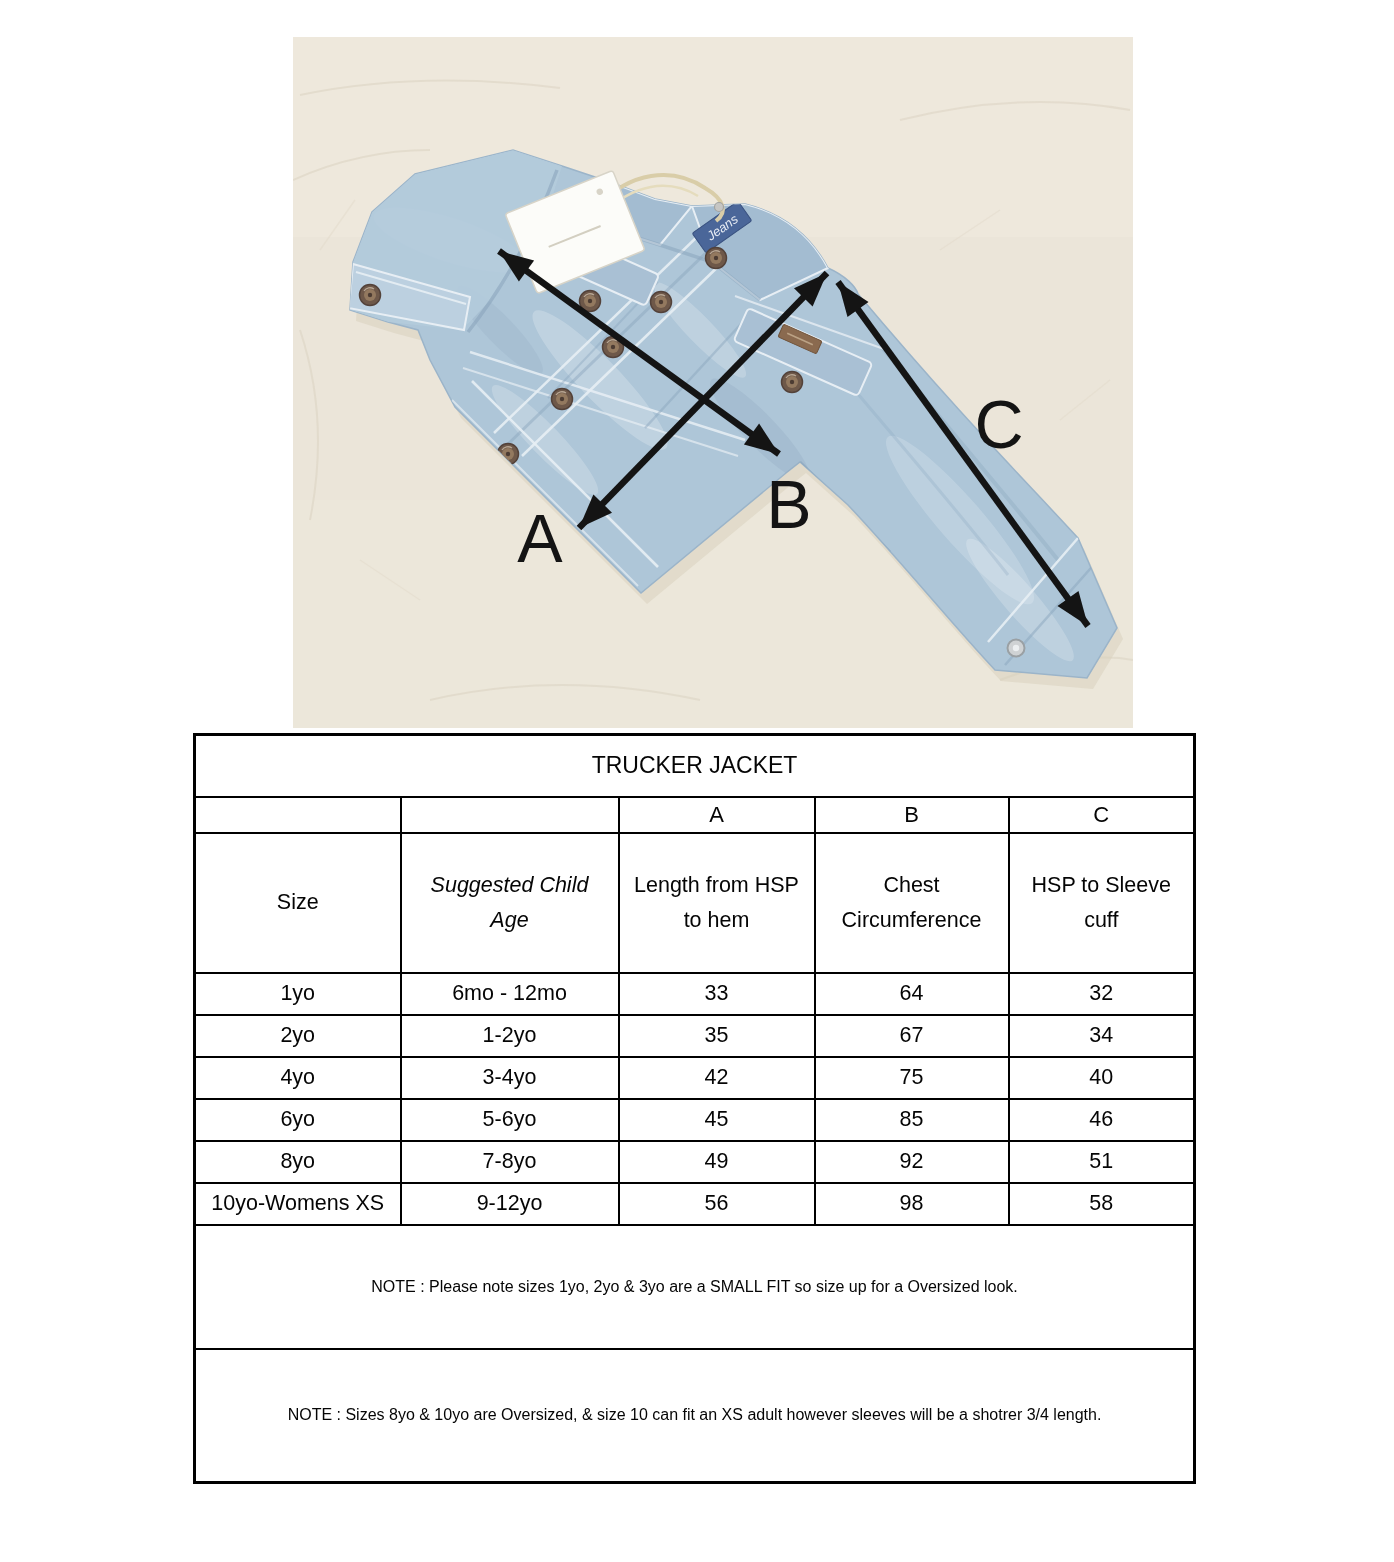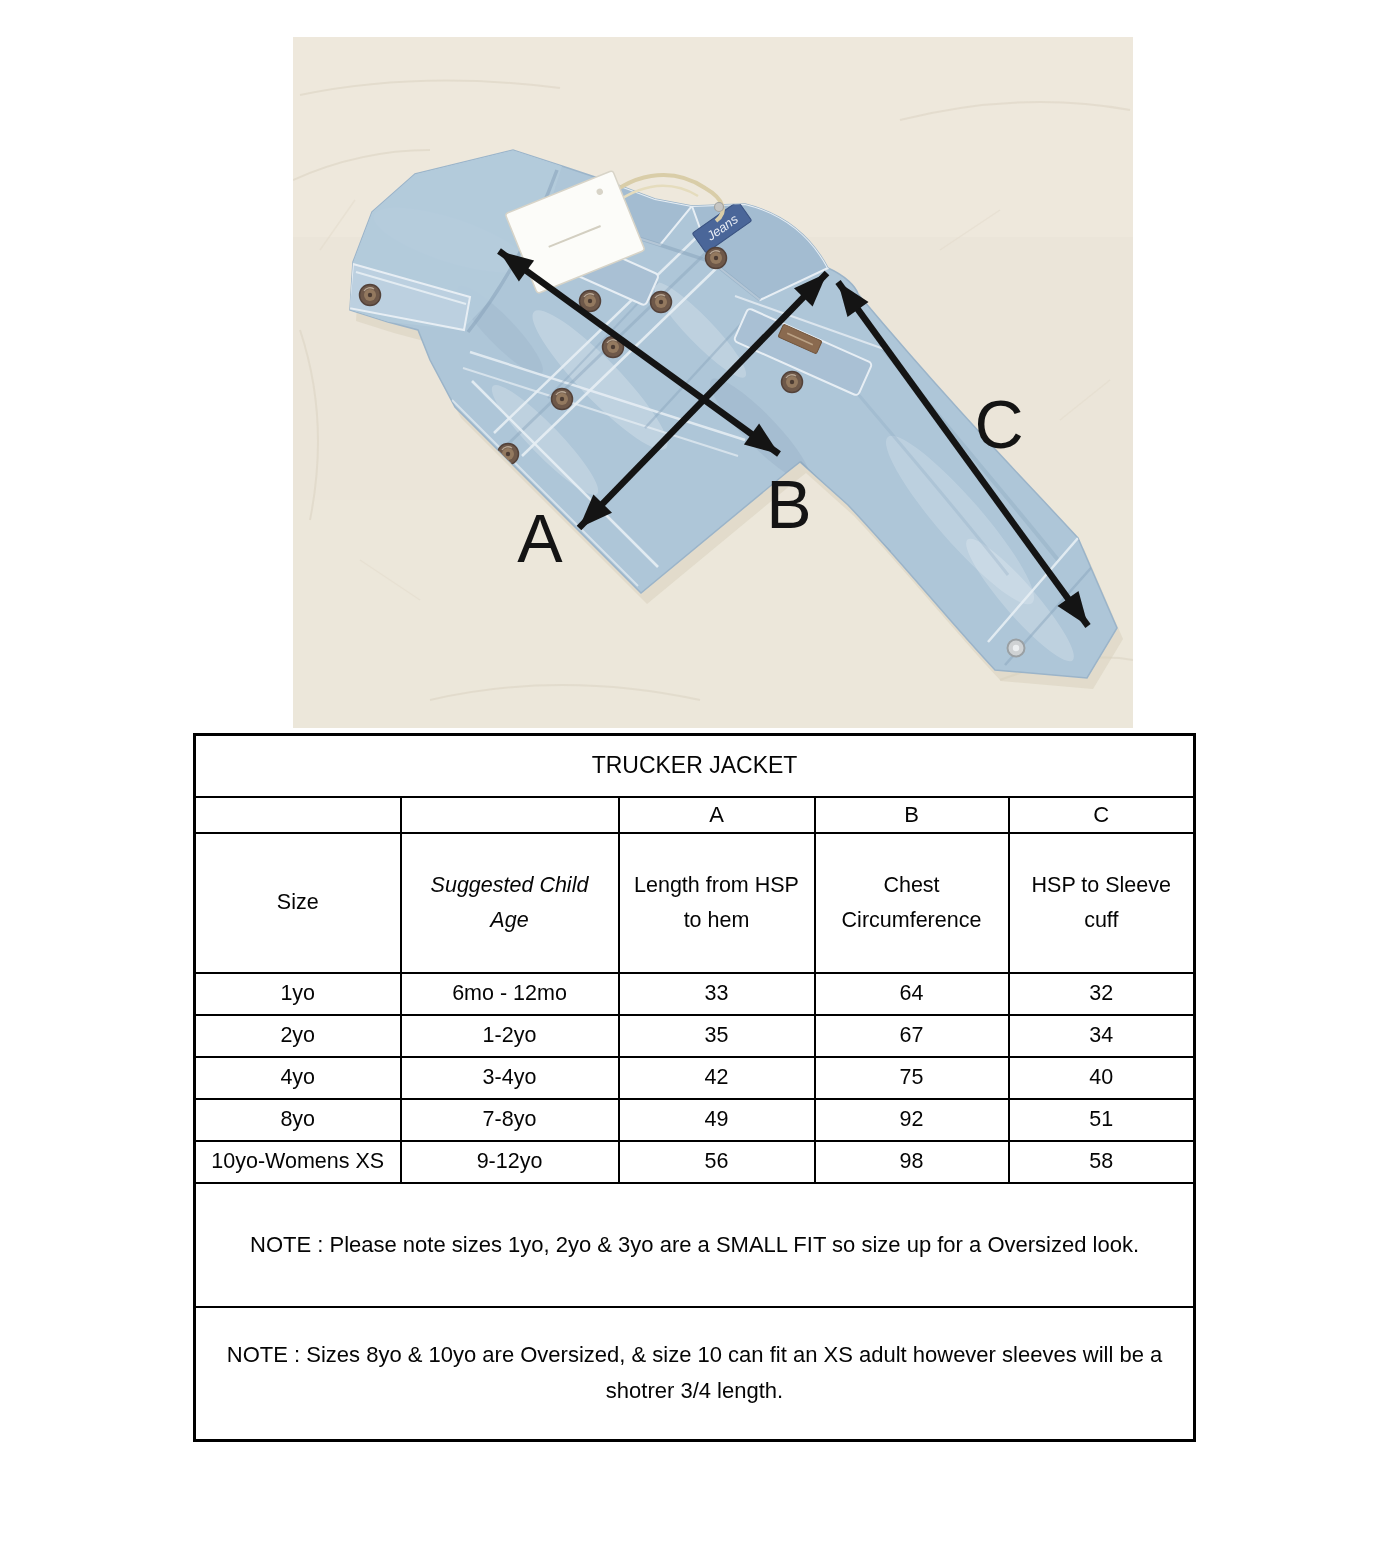--- a/index.html
+++ b/index.html
@@ -14,21 +14,21 @@
   }
   .photo svg{display:block;}
   
   table.size-table{
     position:absolute;left:193px;top:733px;width:1000px;
     border-collapse:collapse;table-layout:fixed;background:#fff;
     border:3px solid #000;
   }
   table.size-table td{
     border:2px solid #000;text-align:center;vertical-align:middle;
-    padding:0 4px;font-size:22px;color:#050505;
+    padding:0 4px;font-size:16px;color:#050505;
     overflow:hidden;
   }
   tr.row-title{height:62px;}
   tr.row-title td{font-size:23px;margin-top:16px;}
   tr.row-abc{height:36px;}
   tr.row-abc td{font-size:22px;}
   tr.row-header{height:140px;}
   tr.row-header td{font-size:21.5px;line-height:1.62;}
   tr.row-header td span{display:inline-block;}
   .hdr-w2 span{max-width:172px;font-style:italic;}
@@ -254,20 +254,27 @@
         <td>34</td>
       </tr>
       <tr>
         <td>4yo</td>
         <td>3-4yo</td>
         <td>42</td>
         <td>75</td>
         <td>40</td>
       </tr>
       <tr>
+        <td>6yo</td>
+        <td>5-6yo</td>
+        <td>45</td>
+        <td>85</td>
+        <td>46</td>
+      </tr>
+      <tr>
         <td>8yo</td>
         <td>7-8yo</td>
         <td>49</td>
         <td>92</td>
         <td>51</td>
       </tr>
       <tr>
         <td>10yo-Womens XS</td>
         <td>9-12yo</td>
         <td>56</td>

